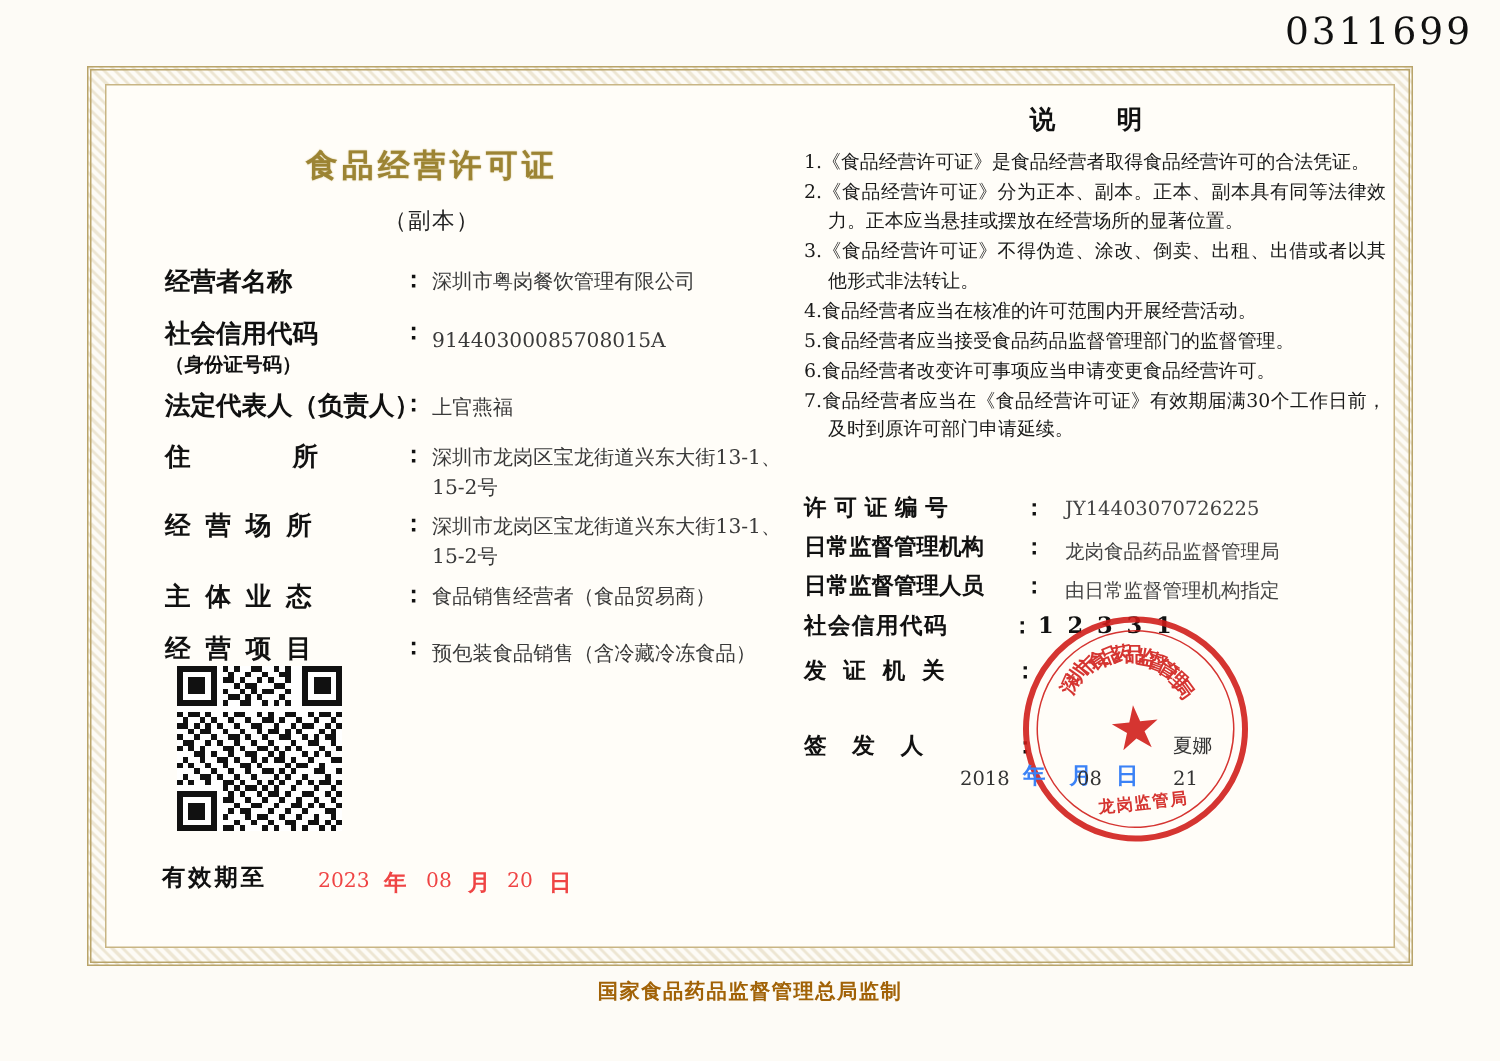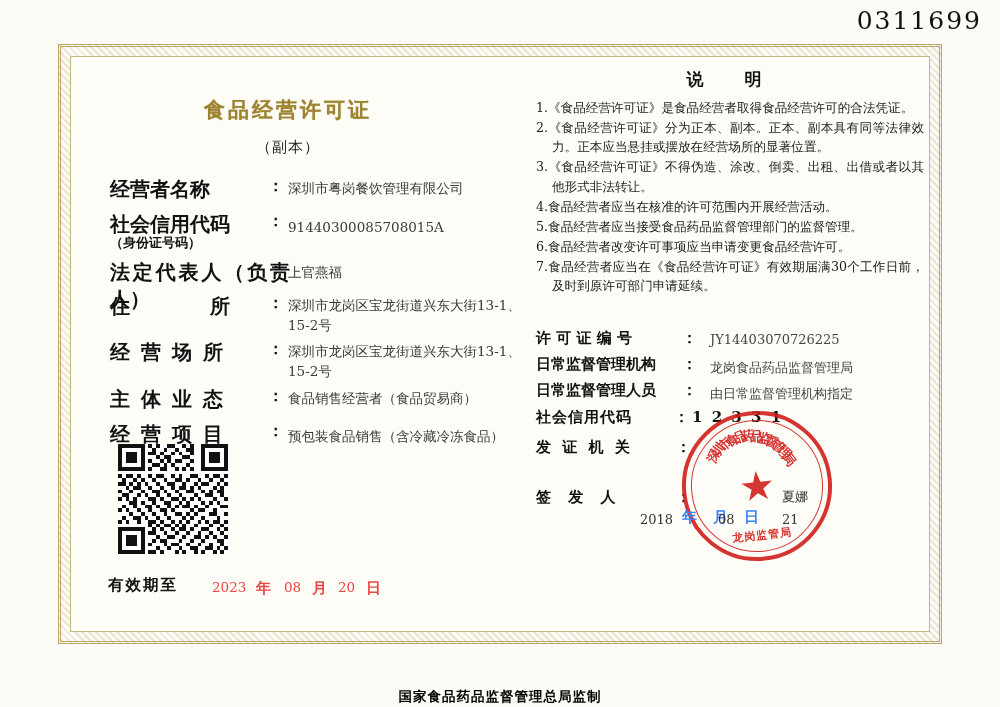--- a/index.html
+++ b/index.html
@@ -67,21 +67,21 @@
     width:360px;
     text-align:center;
     font-family:"DejaVu Serif","Liberation Serif",serif;
     font-size:15px;
     color:#222;
     letter-spacing:1px;
   }
   .flabel{
     position:absolute;
     width:170px;
-    font-size:20px;
+    font-size:17px;
     font-weight:bold;
     color:#111;
     text-align:justify;
     font-family:"DejaVu Serif","Liberation Serif",serif;
   }
   .fcolon{
     position:absolute;
     font-size:15.5px;font-weight:bold;color:#111;
     font-family:"DejaVu Serif","Liberation Serif",serif;
   }
@@ -212,27 +212,27 @@
     font-size:15px;font-weight:bold;color:#3b82f6;letter-spacing:16px;
   }
   .issue-date-nums{
     position:absolute;
     top:456px;
     font-family:"DejaVu Serif","Liberation Serif",serif;
     font-size:13px;color:#333;
   }
   .footer{
     position:absolute;
-    left:0;top:688px;
+    left:0;top:652px;
     width:1000px;
     text-align:center;
     font-family:"DejaVu Serif","Liberation Serif",serif;
     font-size:13.5px;
     font-weight:bold;
-    color:#000000;
+    color:#a16207;
     letter-spacing:1px;
   }
 </style>
 </head>
 <body>
 
 <div class="page">
 
   <div class="serial">0311699</div>
 

